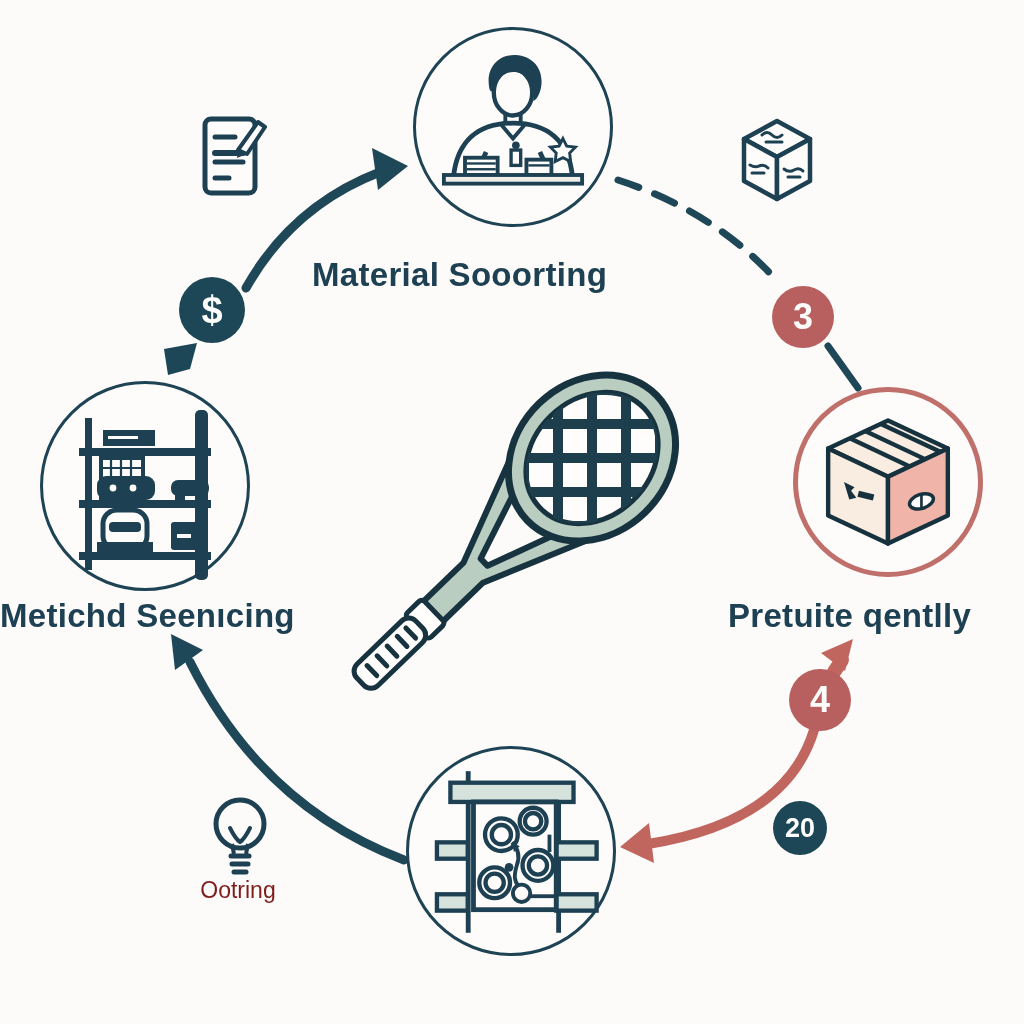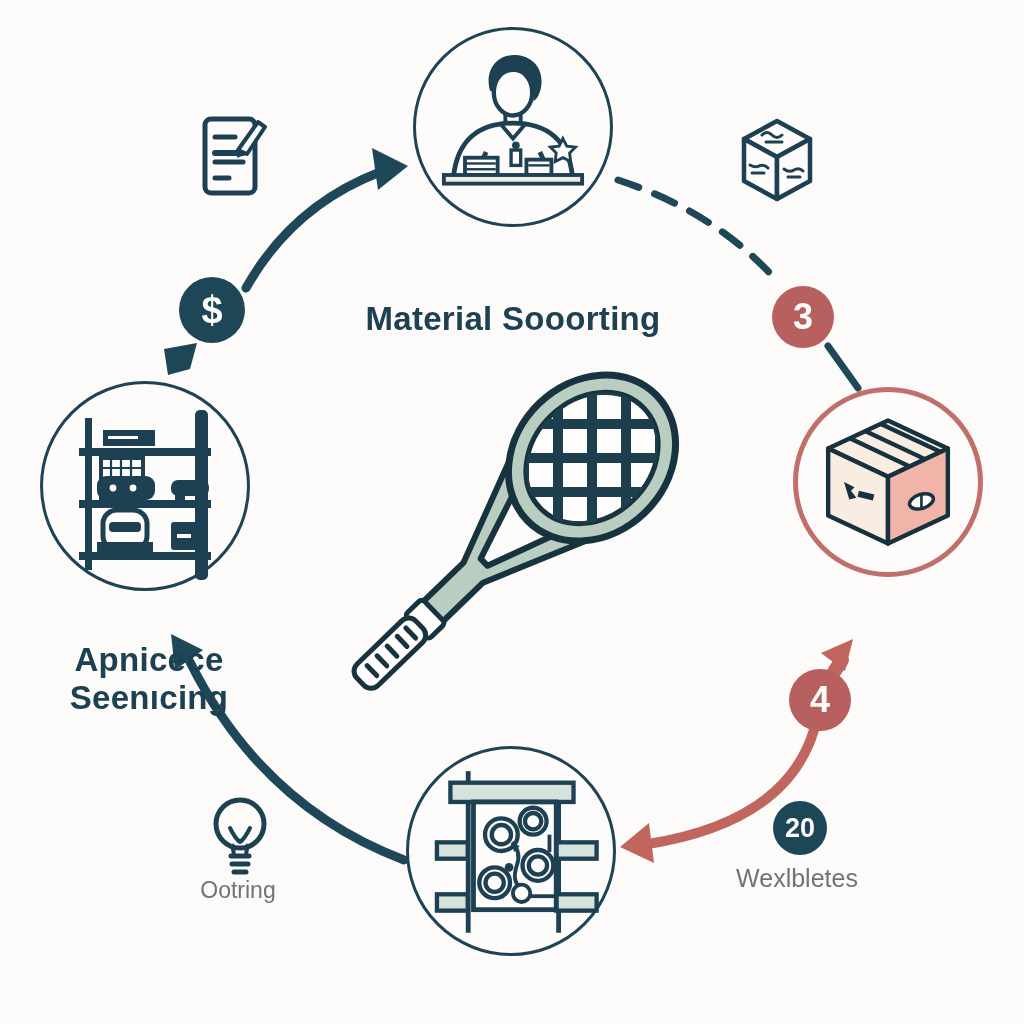--- a/index.html
+++ b/index.html
@@ -7,23 +7,23 @@
          font-family:"Liberation Sans", sans-serif;}
   .layer{position:absolute;left:0;top:0;width:1024px;height:1024px;}
   .node{position:absolute;border-radius:50%;background:#fdfcfa;box-sizing:border-box;z-index:2;
         display:flex;align-items:center;justify-content:center;}
   .node.dark{border:3.5px solid #1e4354;}
   .node.red{border:5px solid #c0706a;}
   .badge{position:absolute;border-radius:50%;display:flex;align-items:center;justify-content:center;
          color:#fdfdfb;font-weight:bold;z-index:3;}
   .badge.dark{background:#1d4656;}
   .badge.red{background:#b85f5f;}
-  .lbl{position:absolute;text-align:center;color:#1d4053;font-weight:600;z-index:4;
-       font-size:33px;letter-spacing:.3px;margin-top:44px;}
-  .cap{position:absolute;text-align:center;color:#737373;font-weight:400;z-index:4;}
+  .lbl{position:absolute;text-align:left;color:#1d4053;font-weight:600;z-index:4;
+       font-size:33px;letter-spacing:.3px;}
+  .cap{position:absolute;text-align:center;color:#7f1d1d;font-weight:400;z-index:4;}
   .ico{position:absolute;z-index:2;}
   svg{display:block;}
 </style>
 </head>
 <body>
 
 <div class="stage">
 
   <svg class="layer" viewBox="0 0 1024 1024" style="z-index:1">
 
@@ -236,17 +236,17 @@
       <span>3</span>
     </div>
   <div class="badge red" style="left:789px;top:669px;width:62px;height:62px;font-size:36px">
       <span>4</span>
     </div>
   <div class="badge dark" style="left:773px;top:801px;width:54px;height:54px;font-size:27px">
       <span>20</span>
     </div>
 
   <div class="lbl" style="left:312px;top:256px;width:402px">Material Sooorting</div>
-  <div class="lbl" style="left:0px;top:597px;width:298px">Apnicece Seenıcing</div>
+  <div class="lbl" style="left:0px;top:597px;width:298px">Metichd Seenıcing</div>
+  <div class="lbl" style="left:728px;top:597px;width:296px">Pretuite qentlly</div>
   <div class="cap" style="left:158px;top:877px;width:160px;font-size:23px">Ootring</div>
-  <div class="cap" style="left:697px;top:864px;width:200px;font-size:25px">Wexlbletes</div>
 
 </div>
 
 </body></html>

